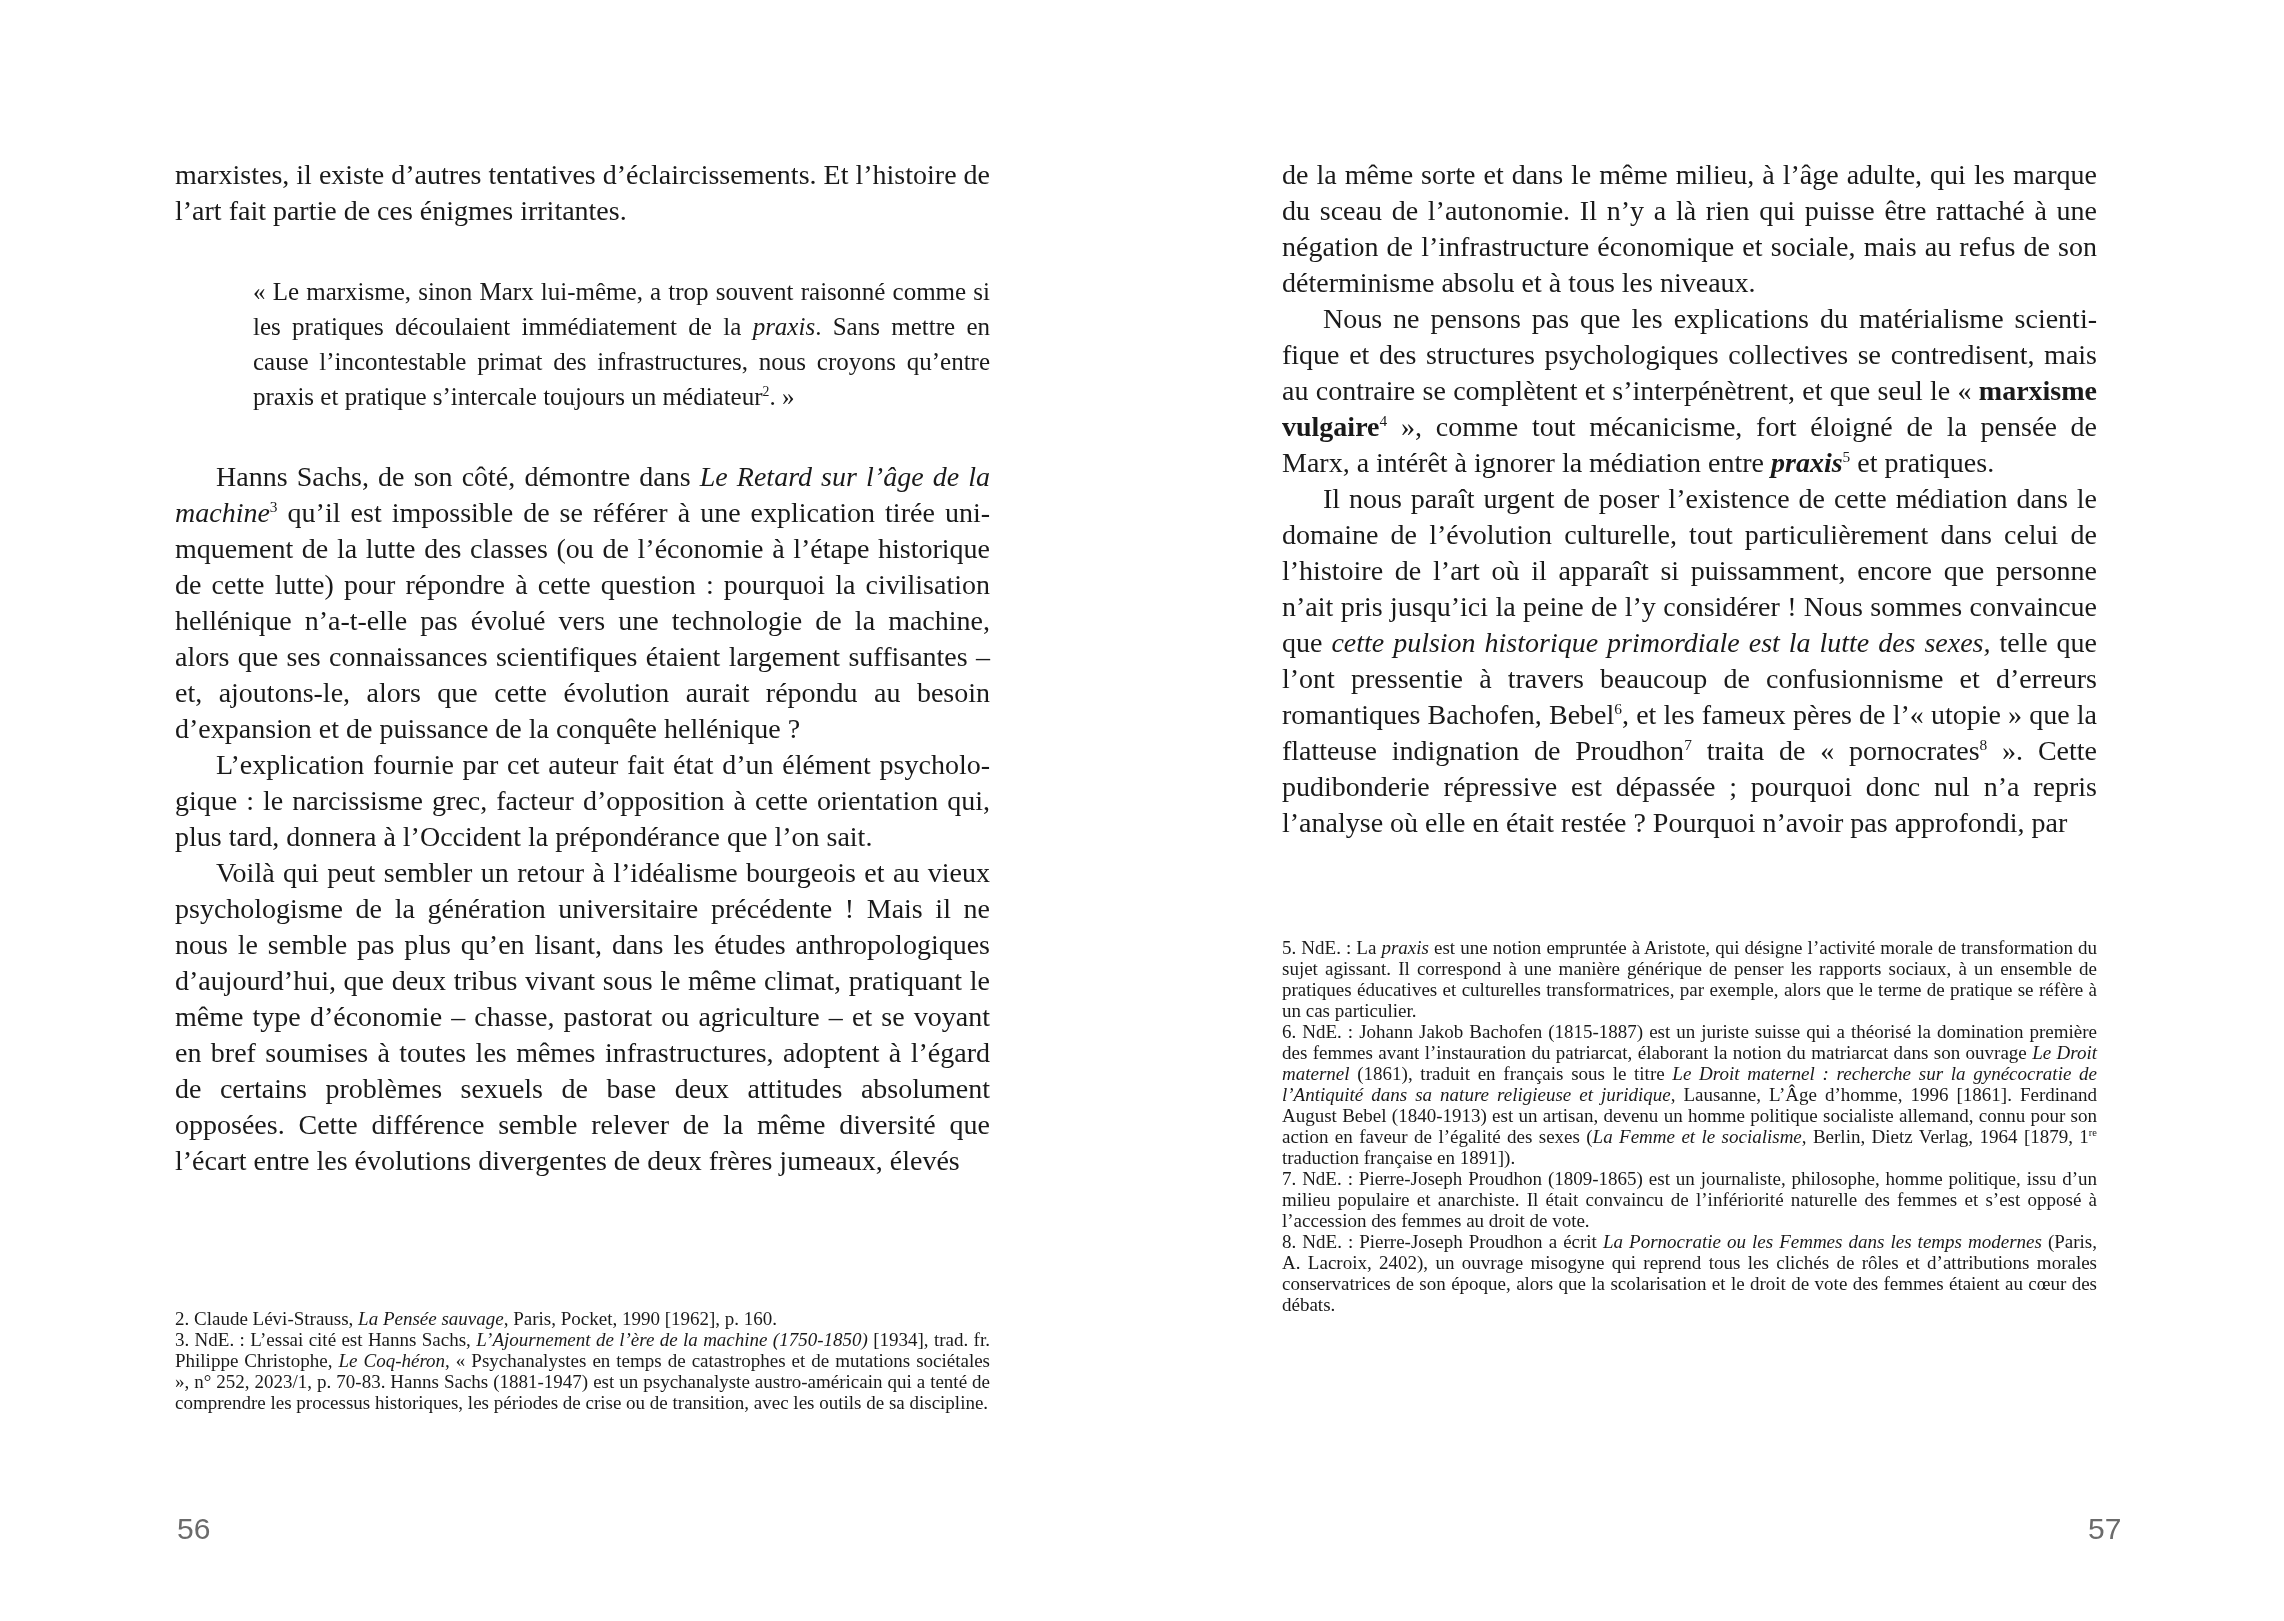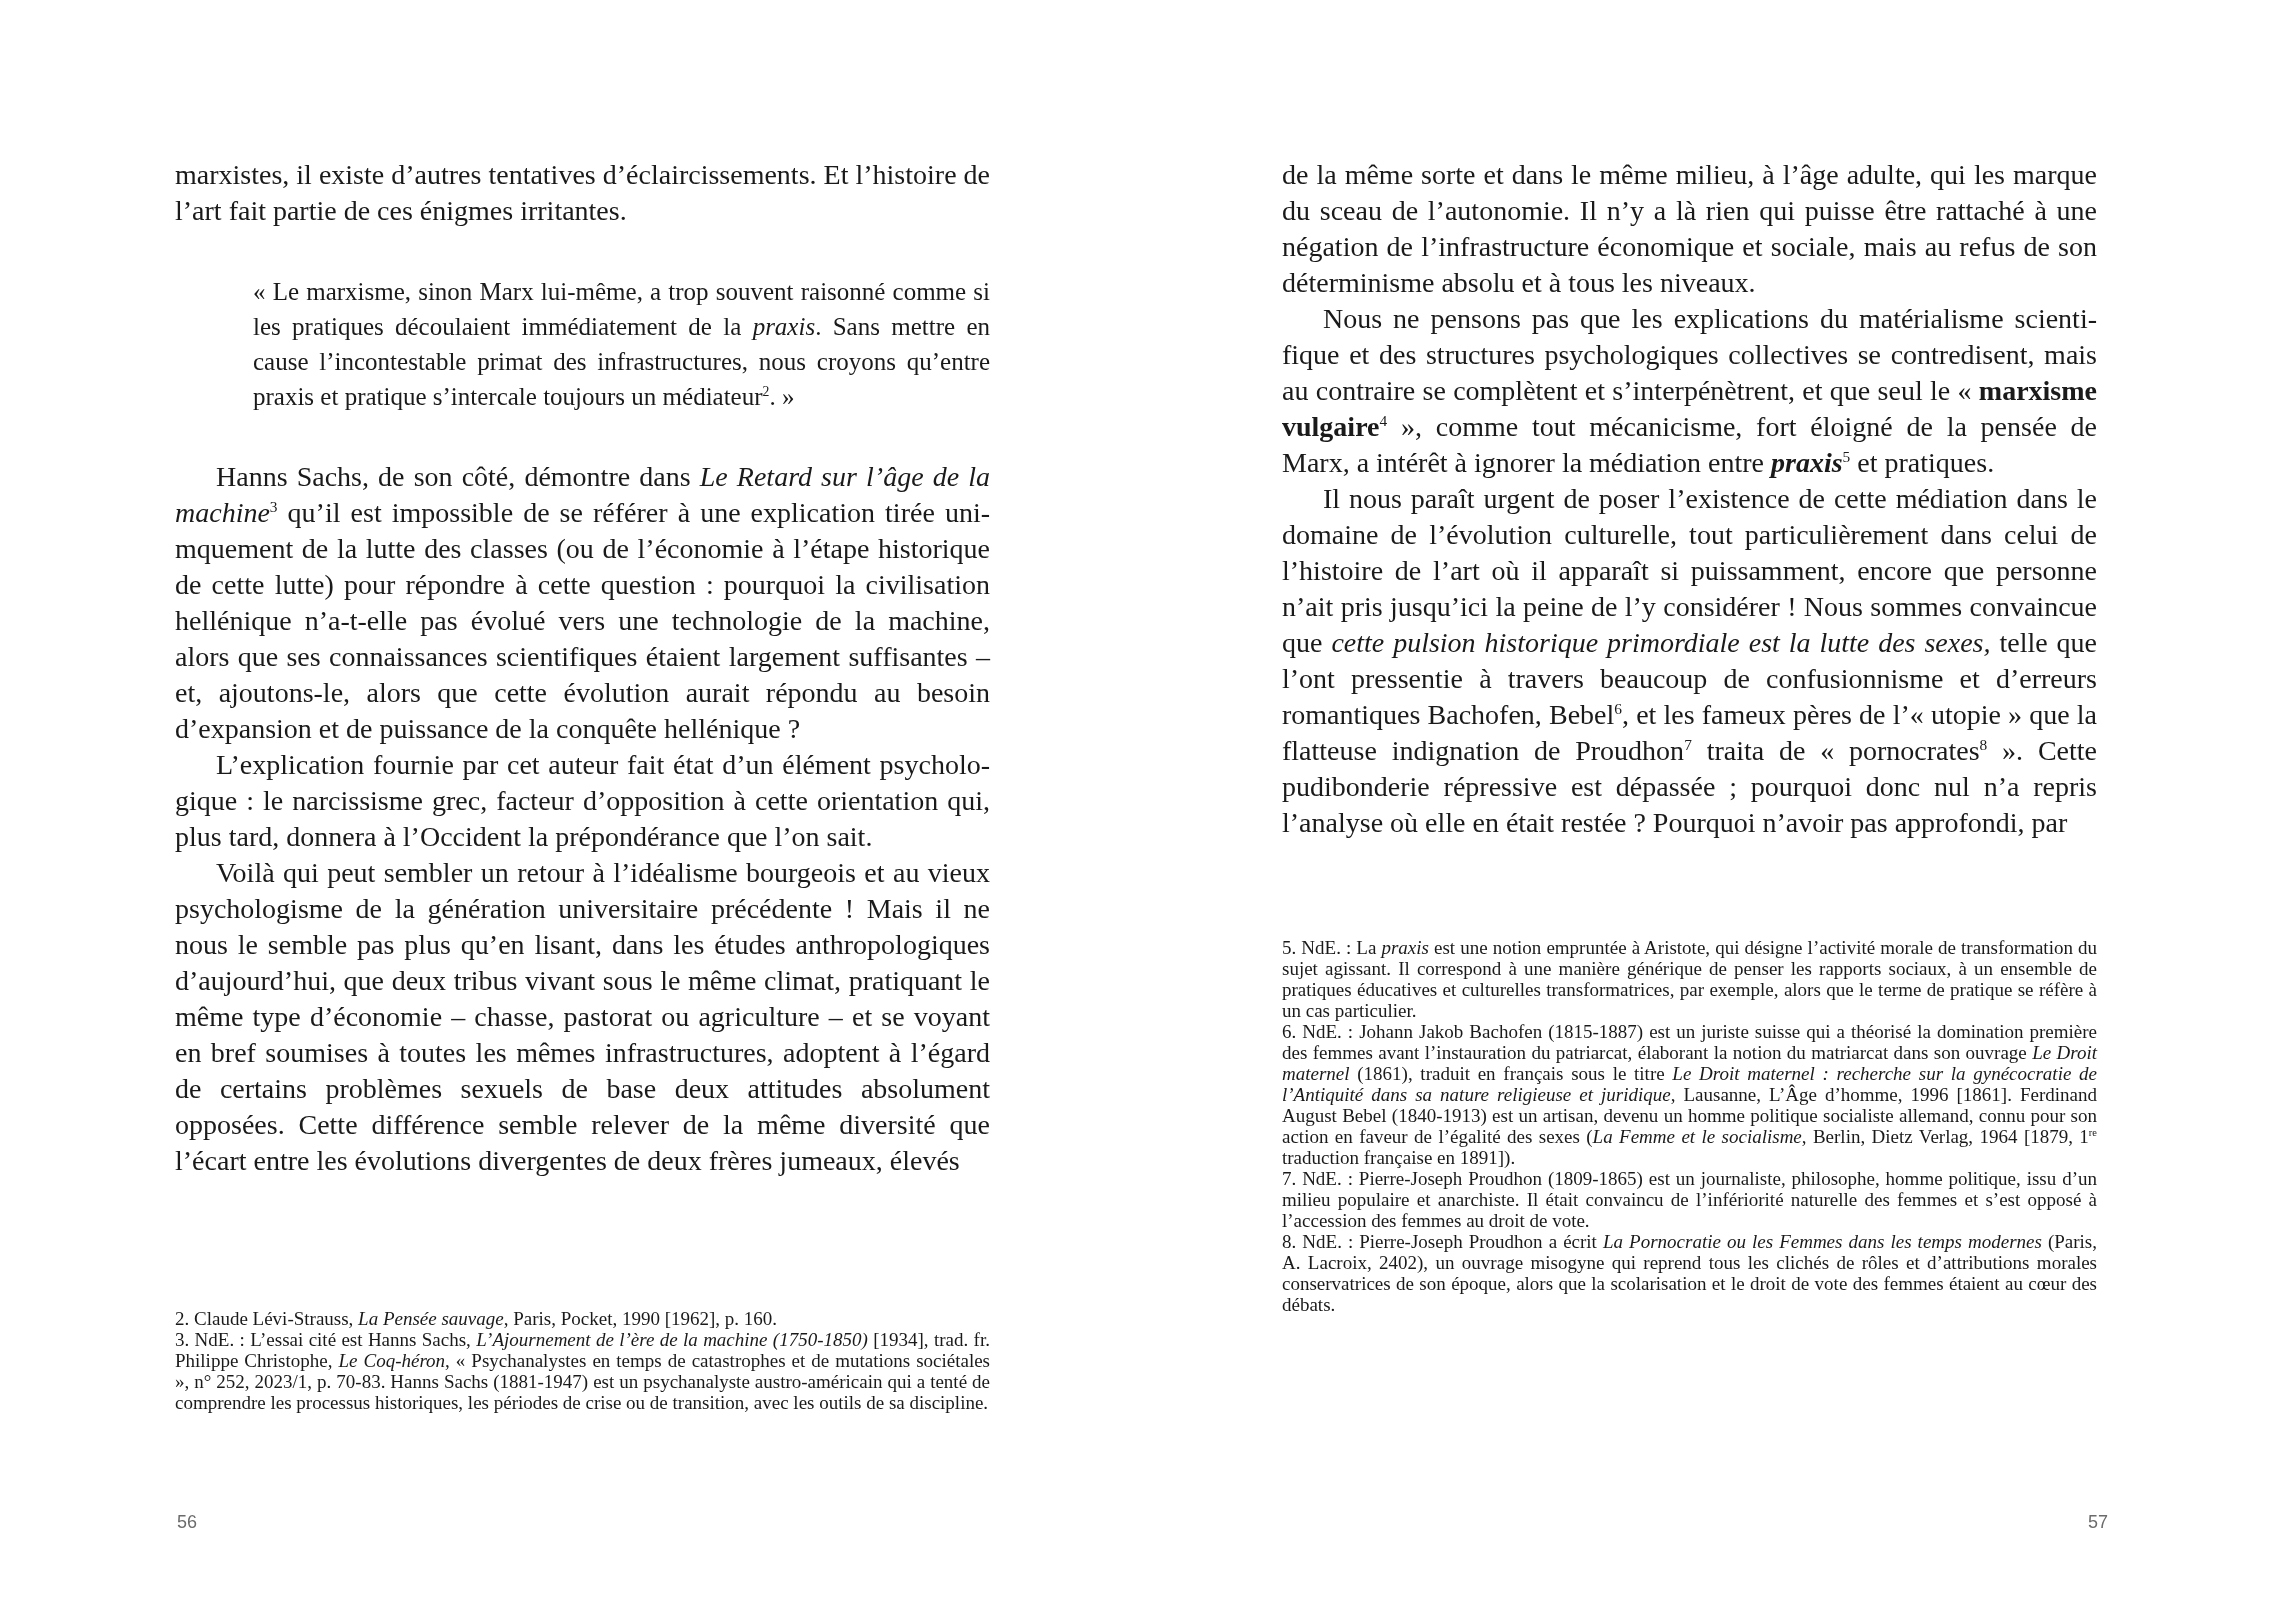--- a/index.html
+++ b/index.html
@@ -24,21 +24,21 @@
     .footnotes { font-size: 19px; line-height: 21px; text-align: justify; }
     .left .footnotes { top: 1308px; }
     .right .footnotes { top: 937px; }
     .footnotes p { margin: 0; }
     sup { font-size: 0.55em; line-height: 0; vertical-align: super; }
     em { font-style: italic; }
     strong { font-weight: bold; }
     .pagenum {
       position: absolute; top: 1512px;
       font-family: "Liberation Sans", "DejaVu Sans", sans-serif;
-      font-size: 18px; color: #6b6b6b;
+      font-size: 30px; color: #6b6b6b;
     }
     .left .pagenum { left: 177px; }
     .right .pagenum { left: 956px; }
   </style>
 </head>
 <body>
 
 <div class="page left">
   <div class="column body">
       <p><span>marxistes, il existe d’autres tentatives d’éclaircissements. Et l’histoire de l’art fait partie de ces énigmes irritantes.</span></p>

